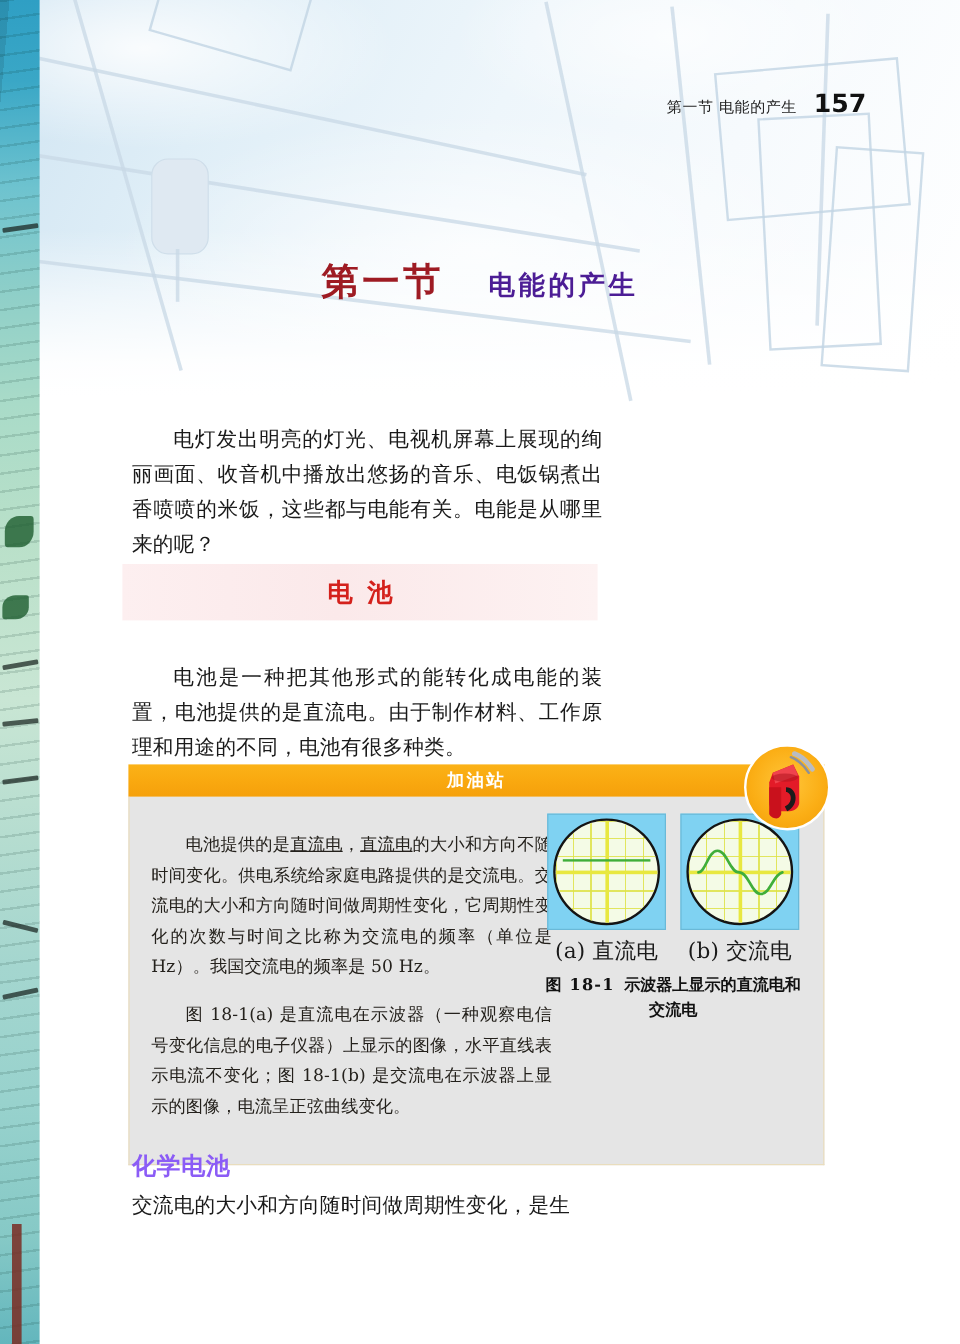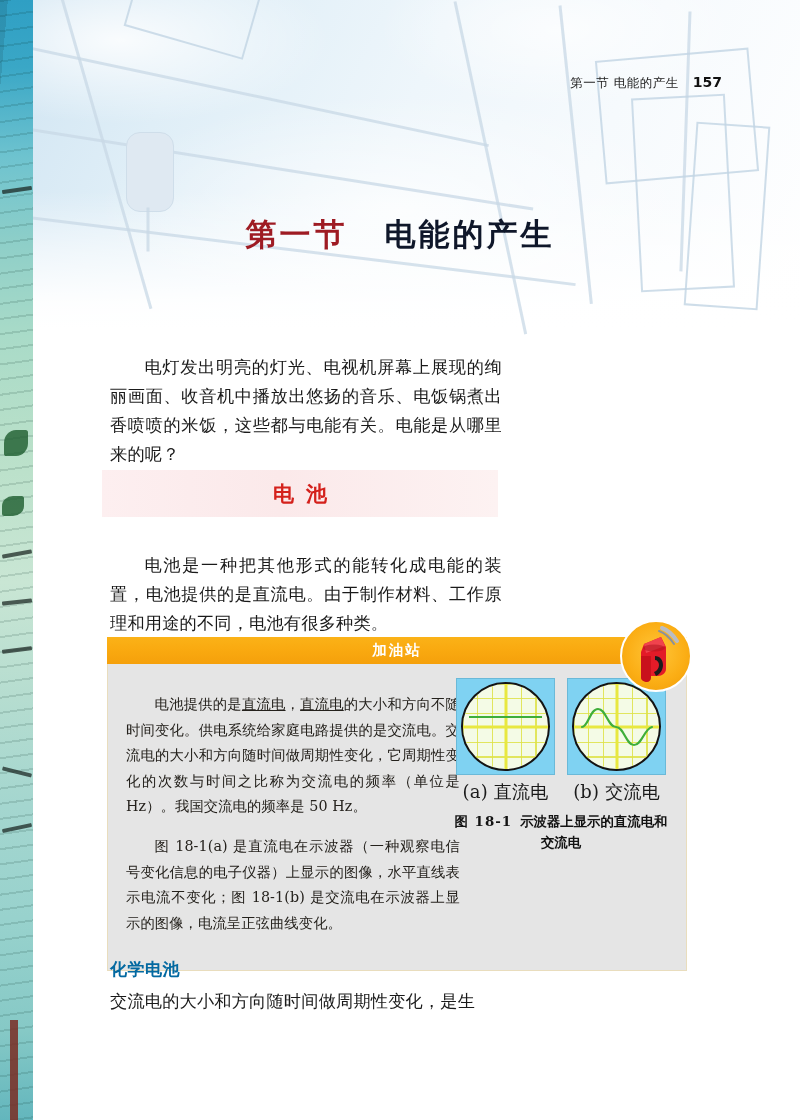--- a/index.html
+++ b/index.html
@@ -94,21 +94,21 @@
     z-index: 6;
   }
   .runhead .rh-text {
     font-family: "DejaVu Sans", "Liberation Sans", sans-serif;
     font-size: 12.5px;
     color: #222222;
     letter-spacing: .5px;
   }
   .runhead .rh-page {
     font-family: "DejaVu Sans", "Liberation Sans", sans-serif;
-    font-size: 14px;
+    font-size: 21px;
     font-weight: bold;
     color: #111111;
   }
 
   
   .sect-title {
     position: absolute;
     left: 0; right: 0;
     top: 214px;
     text-align: center;
@@ -117,23 +117,23 @@
   }
   .sect-title .num {
     font-family: "DejaVu Serif", "Liberation Serif", serif;
     font-size: 31px;
     font-weight: bold;
     color: #9e1b23;
     letter-spacing: 3px;
   }
   .sect-title .name {
     font-family: "DejaVu Sans", "Liberation Sans", sans-serif;
-    font-size: 31px;
-    font-weight: bold;
-    color: #0f172a;
+    font-size: 22px;
+    font-weight: bold;
+    color: #4c1d95;
     letter-spacing: 3px;
     margin-left: 32px;
   }
 
   
   .col {
     position: absolute;
     left: 110px;
     width: 392px;
     z-index: 5;
@@ -306,23 +306,23 @@
     line-height: 21px;
     color: #121212;
     font-weight: bold;
     text-align: center;
   }
   .fig-cap .capnum { letter-spacing: 1px; margin-right: 8px; text-align: center; }
 
   
   .subhead {
     font-family: "DejaVu Sans", "Liberation Sans", sans-serif;
-    font-size: 17px;
-    font-weight: bold;
-    color: #0369a1;
+    font-size: 20px;
+    font-weight: bold;
+    color: #8b5cf6;
     letter-spacing: .5px;
   }
 </style>
 </head>
 <body>
 
 <div id="page">
 
   <div class="bg-sky">
     <div class="cloudy"></div>

